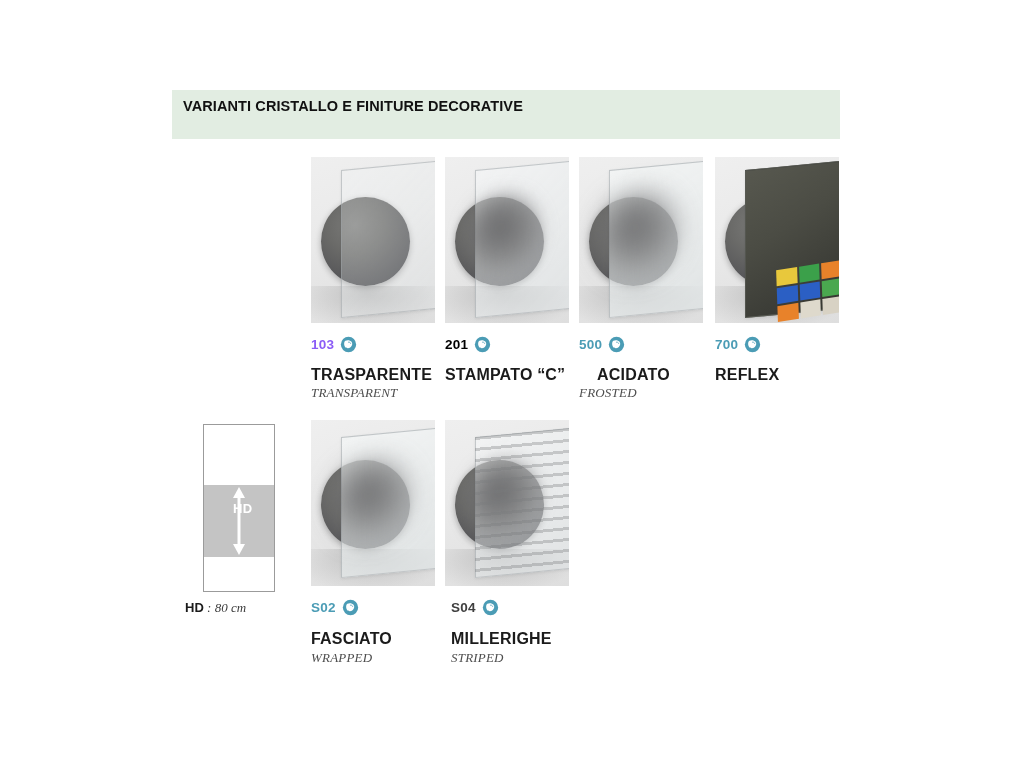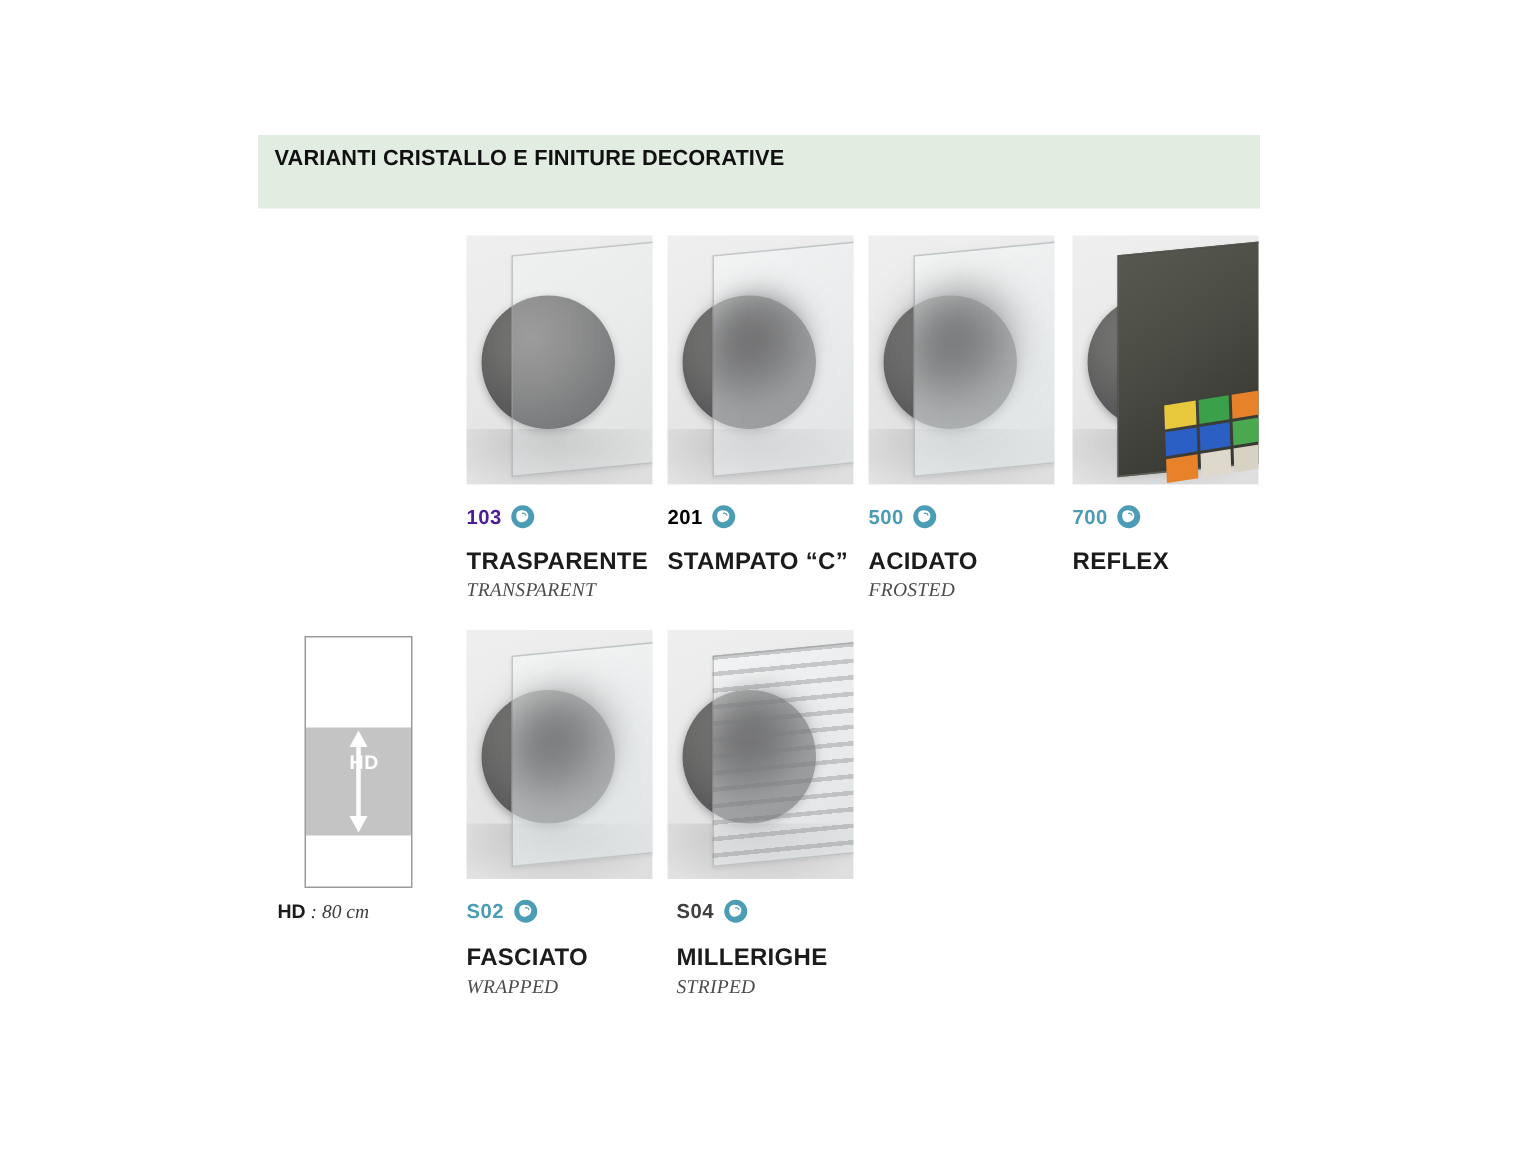--- a/index.html
+++ b/index.html
@@ -145,21 +145,21 @@
     <div class="thumb">
       <div class="scene">
         <div class="bg-wall"></div>
         <div class="bg-shadow"></div>
         <div class="sphere"></div>
         <div class="pane clear"></div>
       </div>
     </div>
   </div>
   <div class="code-row" style="left:311px;top:336px;">
-    <span class="code" style="color: #4c1d95;">103</span>
+    <span class="code" style="color: #8b5cf6;">103</span>
     <span>
       <svg class="glass-icon" viewBox="0 0 20 20" aria-hidden="true">
         <circle cx="10" cy="10" r="9" fill="#4b9cb5"></circle>
         <path d="M6.3 5.6 C8.6 4.4 12.2 4.9 13.6 6.8 C15.1 8.8 14.4 11.6 12.4 13.2 C10.3 14.8 7.3 14.6 6 12.9 C4.7 11.2 4.3 6.8 6.3 5.6 Z" fill="#ffffff"></path>
         <path d="M9.4 7.4 C10.9 6.8 12.4 7.6 12.6 9.1" stroke="#4b9cb5" stroke-width="0.9" fill="none"></path>
       </svg>
     </span>
   </div>
   <div class="name" style="left:311px;top:366px;">TRASPARENTE</div>
   <div class="name-en" style="left:311px;top:385px;">TRANSPARENT</div>
@@ -204,21 +204,21 @@
   <div class="code-row" style="left:579px;top:336px;">
     <span class="code" style="color: rgb(75, 156, 181);">500</span>
     <span>
       <svg class="glass-icon" viewBox="0 0 20 20" aria-hidden="true">
         <circle cx="10" cy="10" r="9" fill="#4b9cb5"></circle>
         <path d="M6.3 5.6 C8.6 4.4 12.2 4.9 13.6 6.8 C15.1 8.8 14.4 11.6 12.4 13.2 C10.3 14.8 7.3 14.6 6 12.9 C4.7 11.2 4.3 6.8 6.3 5.6 Z" fill="#ffffff"></path>
         <path d="M9.4 7.4 C10.9 6.8 12.4 7.6 12.6 9.1" stroke="#4b9cb5" stroke-width="0.9" fill="none"></path>
       </svg>
     </span>
   </div>
-  <div class="name" style="left:579px;top:366px;">ACIDATO</div>
+  <div class="name" style="left:597px;top:366px;">ACIDATO</div>
   <div class="name-en" style="left:579px;top:385px;">FROSTED</div>
 
   <div class="card" style="left:715px;top:157px;width:124px;height:166px;">
     <div class="thumb">
       <div class="scene">
         <div class="bg-wall"></div>
         <div class="bg-shadow"></div>
         <div class="sphere"></div>
         <div class="pane reflex"></div>
         <div class="checker">

